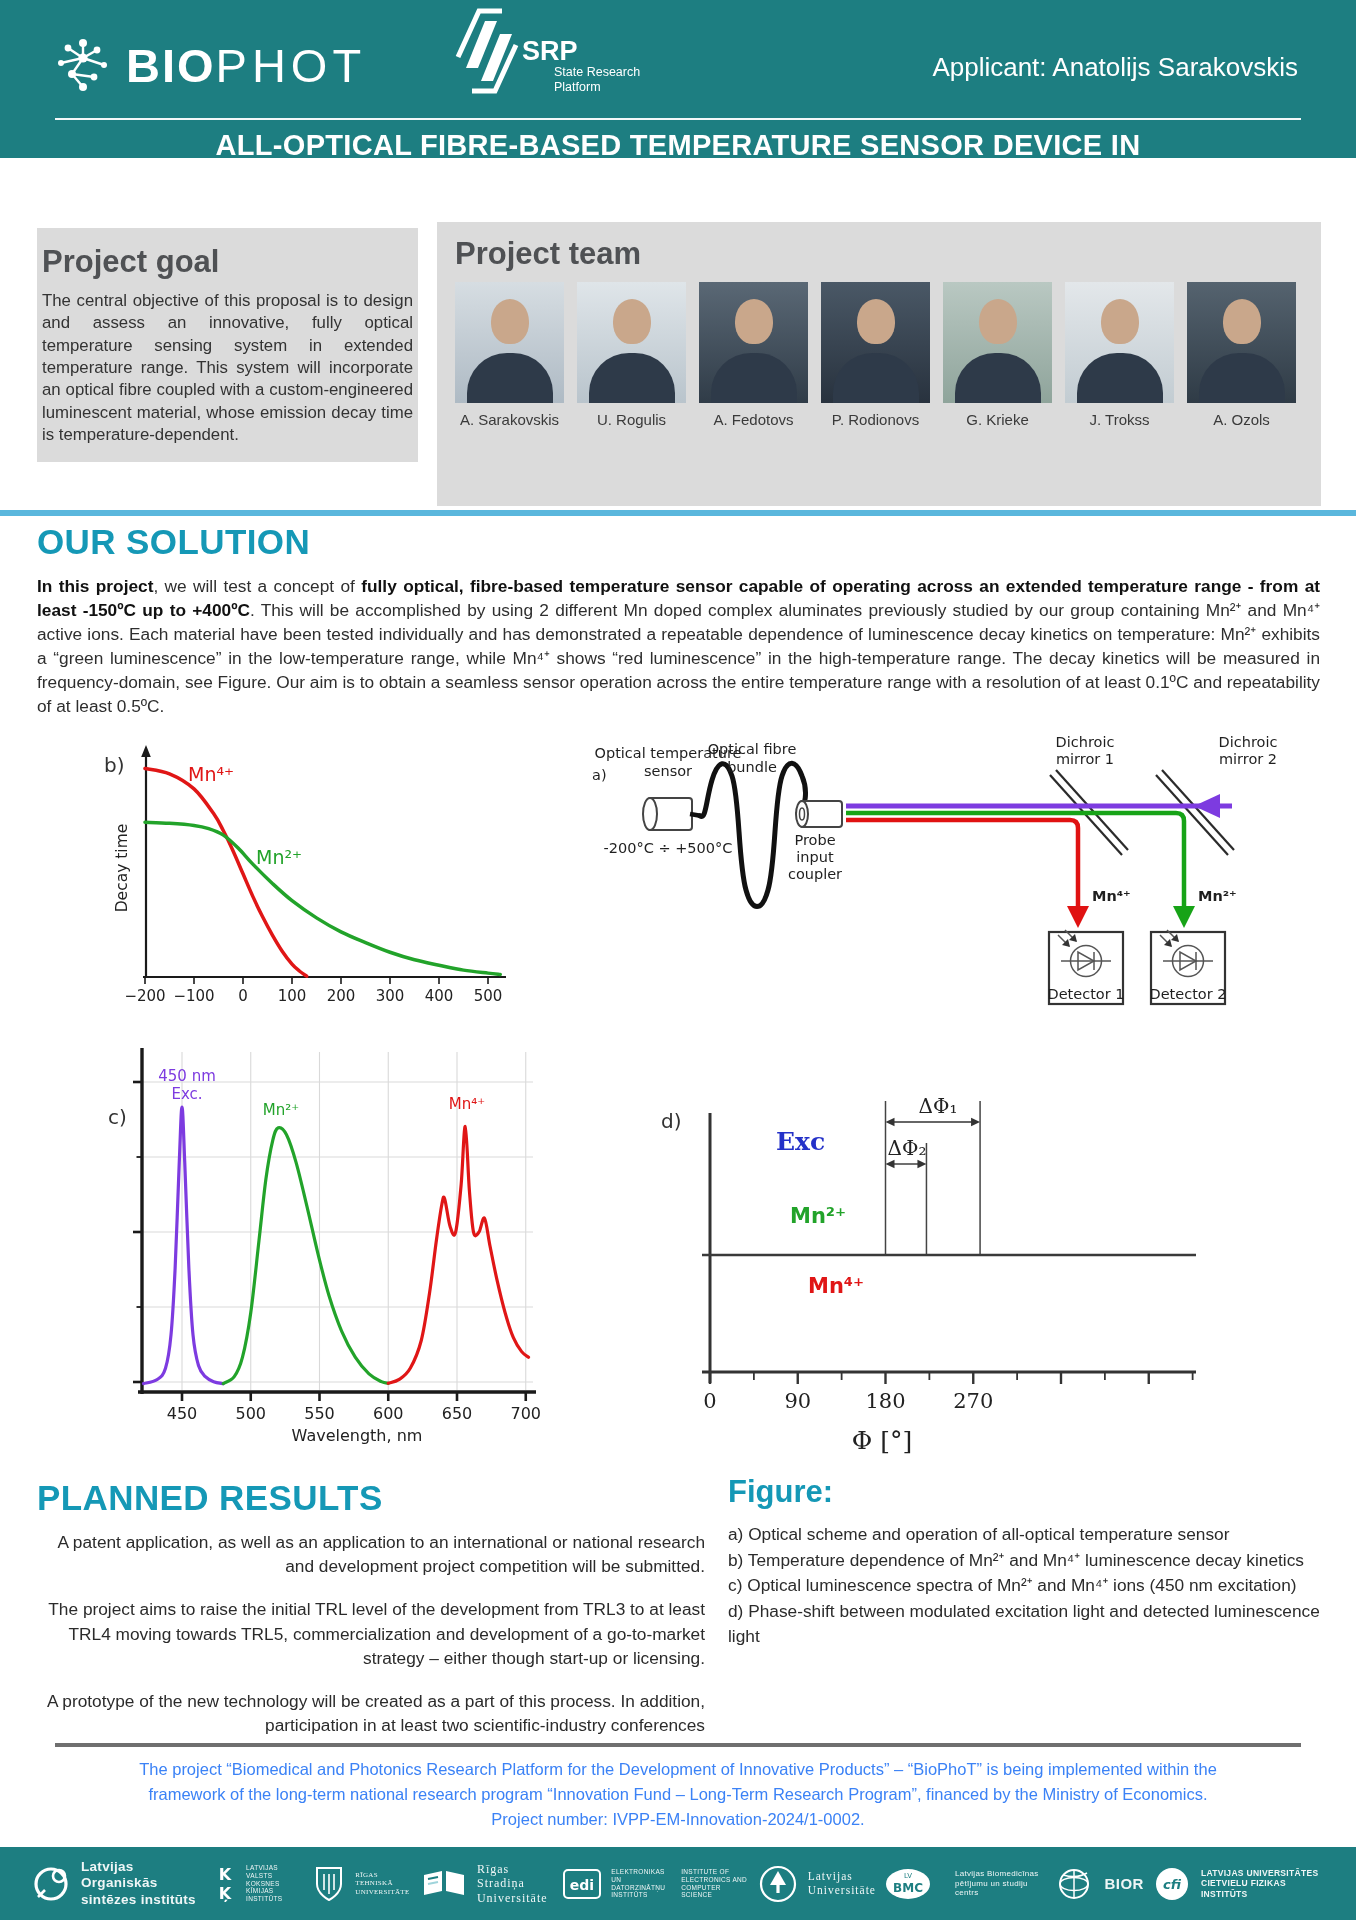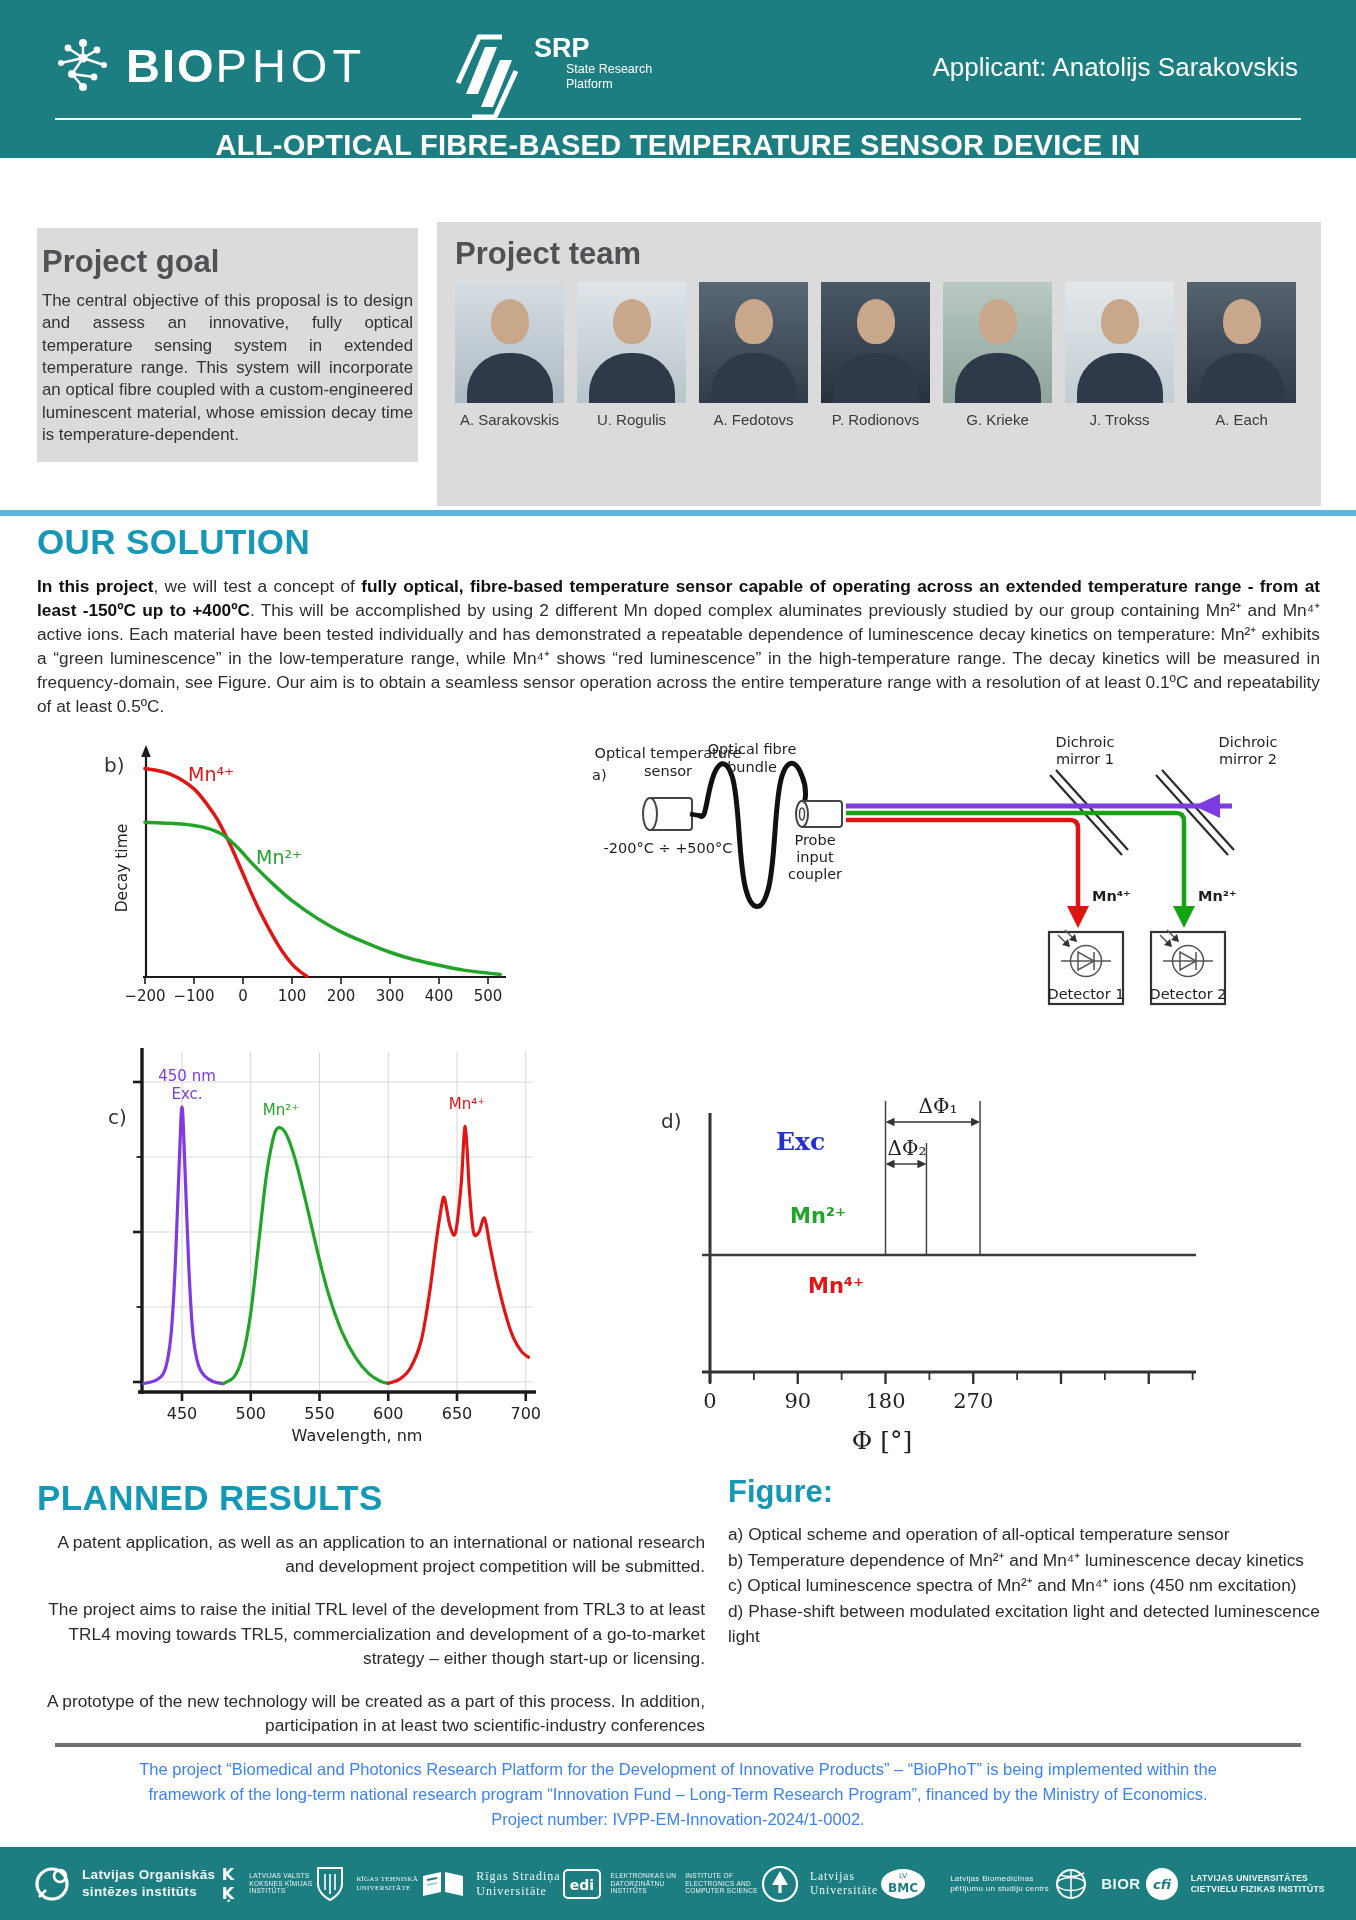--- a/index.html
+++ b/index.html
@@ -4,21 +4,21 @@
 <style>
   html,body{margin:0;padding:0;background:#fff;}
   .page{position:relative;width:1356px;height:1920px;overflow:hidden;background:#fff;
         font-family:"Liberation Sans",sans-serif;color:#2e2e2e;}
   
   .header{position:absolute;left:0;top:0;width:1356px;height:158px;background:var(--header_teal,#1d7e81);color:#fff;}
   .brand{position:absolute;left:52px;top:34px;display:flex;align-items:center;gap:12px;}
   .brand-text{font-size:47px;letter-spacing:2px;line-height:1;}
   .brand-text .bio{font-weight:800;}
   .brand-text .phot{font-weight:200;letter-spacing:5px;}
-  .srp{position:absolute;left:452px;top:34px;display:flex;align-items:flex-start;gap:12px;}
+  .srp{position:absolute;left:452px;top:8px;display:flex;align-items:flex-end;}
   .srp-acronym{font-size:27px;font-weight:800;line-height:1.05;}
   .srp-line{font-size:12.5px;font-weight:400;line-height:1.15;margin-left:32px;}
   .applicant{position:absolute;right:58px;top:52px;font-size:26px;font-weight:300;}
   .header-rule{position:absolute;left:55px;right:55px;top:118px;height:2px;background:rgba(255,255,255,.95);}
   .title{position:absolute;left:0;right:0;top:126px;margin:0 auto;max-width:1080px;text-align:center;
          font-size:29px;font-weight:700;line-height:1.32;letter-spacing:.3px;}
   
   .goal-box{position:absolute;left:37px;top:228px;width:381px;height:234px;background:var(--box_gray,#dbdbdb);
             box-sizing:border-box;padding:16px 5px;}
   .goal-box h2,.team-box h2{margin:0 0 10px 0;font-size:31px;font-weight:700;color:#4f5154;}
@@ -60,21 +60,21 @@
   #svg-c{left:95px;top:1045px;}
   #svg-d{left:640px;top:1045px;}
   .dg-label{font-family:"DejaVu Sans",sans-serif;font-size:14.5px;fill:#1f1f1f;}
   .pdline{stroke:#555;stroke-width:1.5;fill:none;}
   .mirror{stroke:#2b2b2b;stroke-width:2.2;}
   
   .footer-rule{position:absolute;left:55px;right:55px;top:1743px;height:4px;background:#6f6f6f;}
   .footer-text{position:absolute;left:80px;top:1757px;width:1196px;text-align:center;font-size:16.5px;
                line-height:1.52;color:#3b82f6;}
   .partners{position:absolute;left:0;right:0;bottom:0;height:73px;background:var(--header_teal,#1d7e81);
-            display:flex;align-items:center;justify-content:space-evenly;padding:0 30px;}
+            display:flex;align-items:center;justify-content:space-evenly;padding:0 30px;gap:8px;}
   .partner{display:flex;align-items:center;gap:9px;color:#fff;}
   .p-icon{display:inline-flex;align-items:center;}
   .p-text{font-size:8px;line-height:1.2;letter-spacing:.3px;color:rgba(255,255,255,.93);}
   .partner-losi .p-text{font-size:13.5px;font-weight:600;}
   .partner-kki .p-text{font-size:6.5px;text-transform:uppercase;}
   .partner-rtu .p-text{font-size:7px;text-transform:uppercase;font-family:"Liberation Serif",serif;}
   .partner-rsu .p-text{font-size:12px;letter-spacing:1px;font-family:"Liberation Serif",serif;}
   .partner-edi .p-text{font-size:6.5px;text-transform:uppercase;}
   .partner-lu .p-text{font-size:11.5px;letter-spacing:1px;font-family:"Liberation Serif",serif;}
   .partner-bmc .p-text{font-size:8px;margin-left:14px;}
@@ -158,21 +158,21 @@
         <div class="member m5">
           <div class="photo"></div>
           <div class="mname">G. Krieke</div>
         </div>
         <div class="member m6">
           <div class="photo"></div>
           <div class="mname">J. Trokss</div>
         </div>
         <div class="member m7">
           <div class="photo"></div>
-          <div class="mname">A. Each</div>
+          <div class="mname">A. Ozols</div>
         </div>
       </div>
   </section>
 
   <div class="blue-rule"></div>
 
   <h2 class="section-heading solution-heading">OUR SOLUTION</h2>
   <p class="solution-para" id="solution-para"><span class="rb">In this project</span><span>, we will test a concept of </span><span class="rb">fully optical, fibre-based temperature sensor capable of operating across an extended temperature range - from at least -150ºC up to +400ºC</span><span>. This will be accomplished by using 2 different Mn doped complex aluminates previously studied by our group containing Mn²⁺ and Mn⁴⁺ active ions. Each material have been tested individually and has demonstrated a repeatable dependence of luminescence decay kinetics on temperature: Mn²⁺ exhibits a “green luminescence” in the low-temperature range, while Mn⁴⁺ shows “red luminescence” in the high-temperature range. The decay kinetics will be measured in frequency-domain, see Figure.  Our aim is to obtain a seamless sensor operation across the entire temperature range with a resolution of at least 0.1ºC and repeatability of at least 0.5ºC.</span></p>
 
   <svg id="svg-b" class="figsvg" width="440" height="300" viewBox="80 740 440 300">

